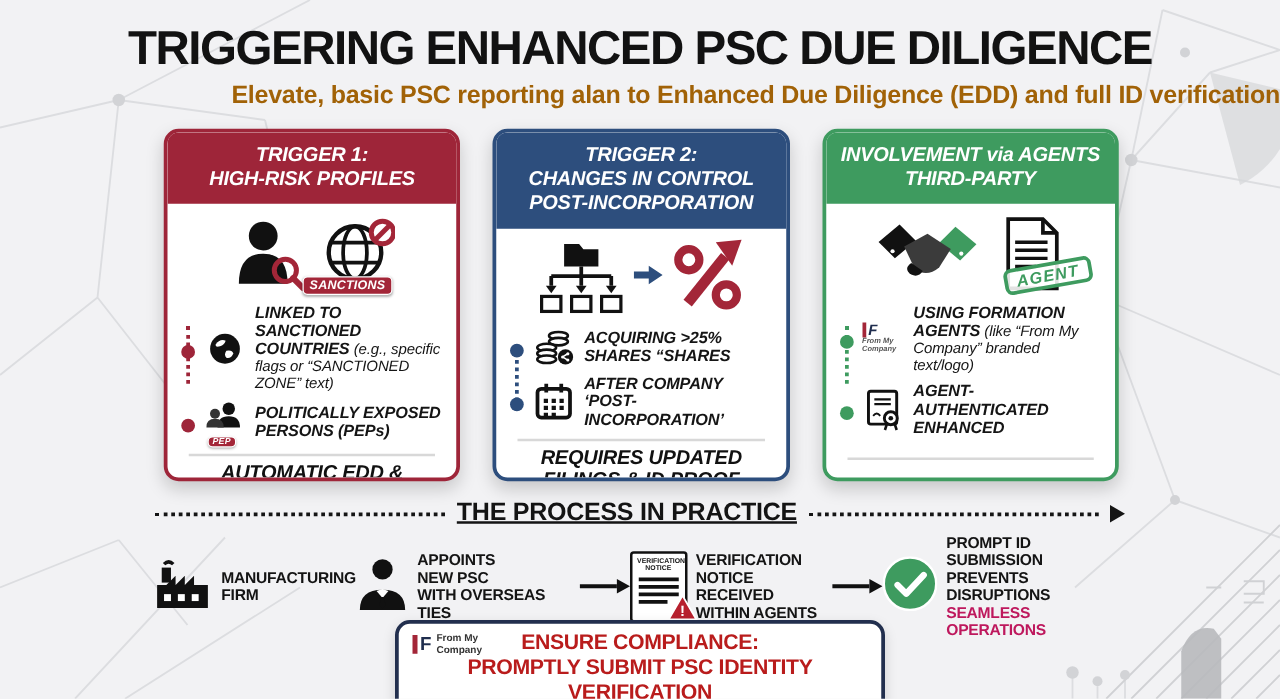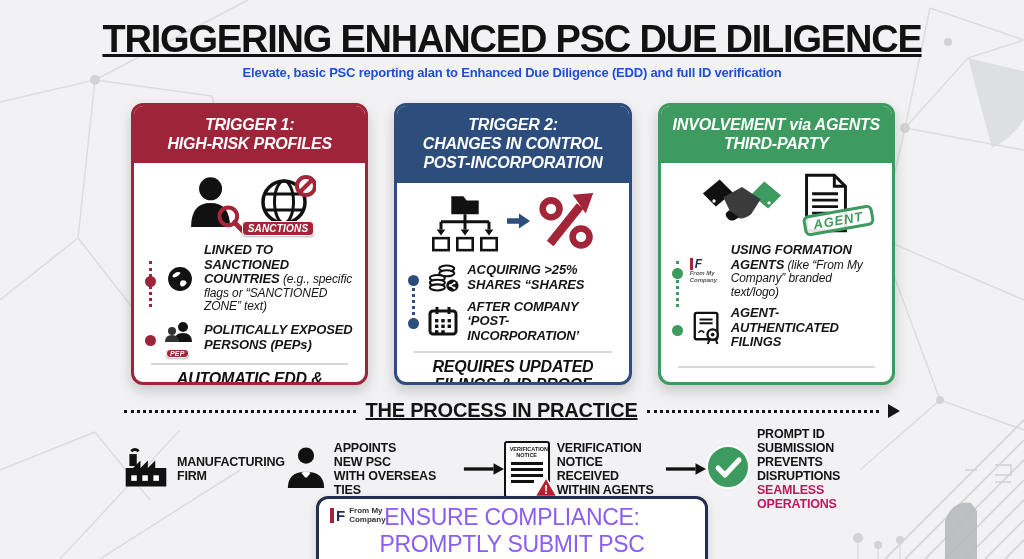--- a/index.html
+++ b/index.html
@@ -6,22 +6,22 @@
   html,body { width:1024px; height:559px; }
   body {
     position:relative; overflow:hidden;
     background:#f2f2f4;
     font-family:"Liberation Sans", sans-serif;
     color:#141414;
   }
   #bg-decor { position:absolute; inset:0; z-index:0; }
 
   .header { position:absolute; top:20px; left:0; right:0; text-align:center; z-index:2; }
-  .title { font-size:38px; font-weight:bold; letter-spacing:-1.2px; color:#121212; line-height:1.05;text-decoration:underline; }
-  .subtitle { font-size:13px; font-weight:600; color:#1d4ed8; margin-top:5px; letter-spacing:-0.2px; }
+  .title { font-size:38px; font-weight:bold; letter-spacing:-1.2px; color:#121212; line-height:1.05; }
+  .subtitle { font-size:20px; font-weight:600; color:#a16207; margin-top:5px; letter-spacing:-0.2px;text-align:right; }
 
   .cards { position:absolute; top:103px; left:131px; width:764px; height:282px; display:flex; gap:26px; z-index:2; }
   .card {
     flex:1; display:flex; flex-direction:column; background:#ffffff;
     border:3px solid var(--c); border-radius:12px; overflow:hidden;
     box-shadow:0 6px 14px rgba(0,0,0,0.18);
     font-style:italic;
   }
   .card-header {
     background:var(--c); color:#fff; text-align:center;
@@ -82,21 +82,21 @@
   .vdoc-warn { position:absolute; right:-10px; bottom:-6px; }
 
   .banner {
     position:absolute; top:496px; left:50%; transform:translateX(-50%);
     width:392px; background:#fff; border:3px solid #222f4e; border-radius:12px;
     box-shadow:0 4px 10px rgba(0,0,0,.15); padding:5px 8px 7px; text-align:center; z-index:3;
   }
   .banner-logo { position:absolute; left:11px; top:7px; display:flex; gap:4px; align-items:center; }
   .banner-f { font-weight:bold; font-size:15px; color:#1f2d4e; line-height:1; border-left:4px solid #A32638; padding-left:2px; }
   .banner-logo-txt { font-size:8px; font-weight:600; color:#333; text-align:left; line-height:1.15; }
-  .banner-line { font-weight:normal; font-size:23px; line-height:1.18; letter-spacing:-0.3px; color:#8b5cf6; }
+  .banner-line { font-weight:bold; font-size:17px; line-height:1.18; letter-spacing:-0.3px; color:#b91c1c; }
 </style>
 </head>
 <body>
 
 <svg id="bg-decor" width="1024" height="559" viewBox="0 0 1024 559">
   <g stroke="#dcdde0" stroke-width="1.5" fill="none">
     <path d="M95 80 L0 102 M95 80 L248 0 M95 80 L212 96 M95 80 L78 238 M78 238 L0 300 M78 238 L150 330 M212 96 L232 180 M232 180 L340 272"></path>
     <path d="M930 8 L1024 40 M930 8 L905 128 M905 128 L1024 150 M905 128 L968 58 M968 58 L1024 40 M905 128 L880 238 M880 238 L1024 300 M880 238 L760 330 M880 238 L940 400 M940 400 L1024 430 M940 400 L860 470"></path>
     <path d="M0 470 L95 432 M95 432 L150 500 M60 559 L180 430 M100 559 L240 470"></path>
     <path d="M858 559 V542 M878 559 V549 M900 559 V544"></path>
@@ -323,21 +323,21 @@
             <svg width="32" height="34" viewBox="0 0 34 36">
               <rect x="4" y="2" width="24" height="28" rx="2" fill="#fff" stroke="#111" stroke-width="2.5"></rect>
               <line x1="9" y1="9" x2="23" y2="9" stroke="#111" stroke-width="2"></line>
               <line x1="9" y1="13" x2="23" y2="13" stroke="#111" stroke-width="2"></line>
               <path d="M8 23 q3 -4 6 0" fill="none" stroke="#111" stroke-width="1.6"></path>
               <circle cx="23" cy="25" r="5.5" fill="#fff" stroke="#111" stroke-width="2.5"></circle>
               <circle cx="23" cy="25" r="2" fill="#111"></circle>
               <path d="M20 29 l-2 6 M26 29 l2 6" stroke="#111" stroke-width="2.2"></path>
             </svg>
           </span>
-          <span class="b-text"><b>AGENT-AUTHENTICATED FILINGS</b><span></span></span>
+          <span class="b-text"><b>AGENT-AUTHENTICATED ENHANCED</b><span></span></span>
         </div>
       </div>
       <div class="divider"></div>
 
     </div>
   </div>
 </div>
 
 <div class="process-title">
   <div class="leader"></div>

